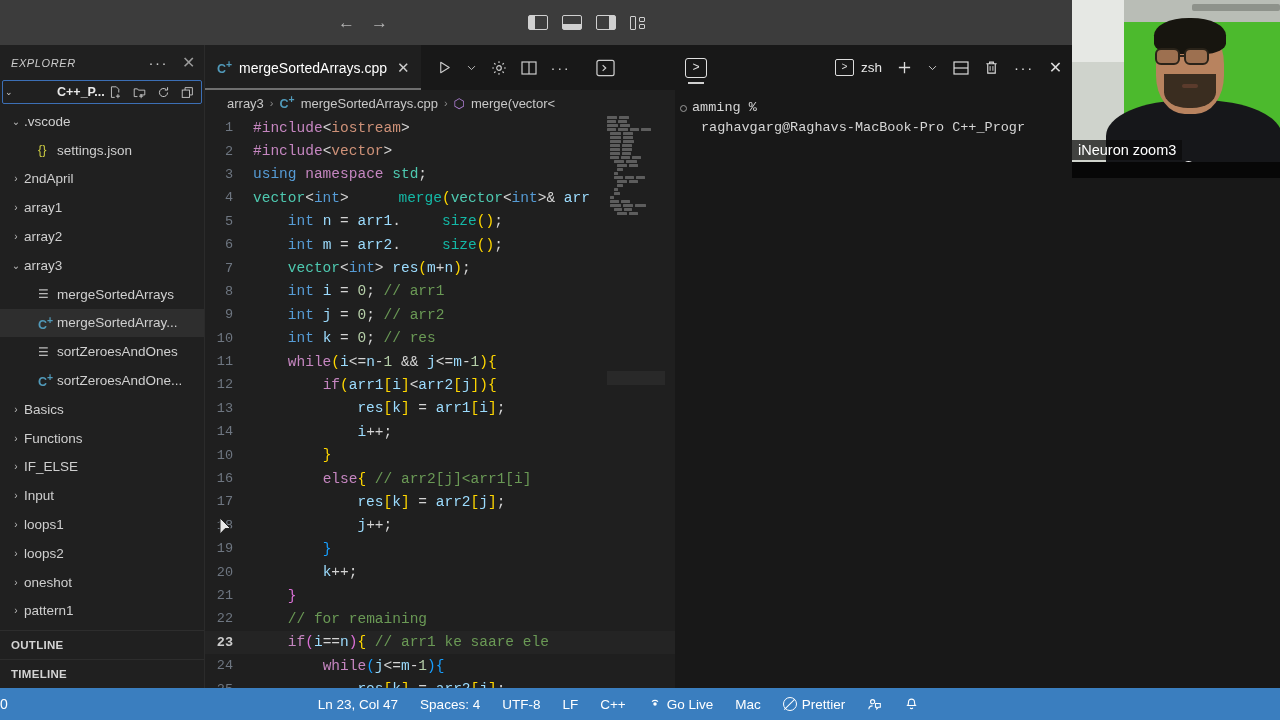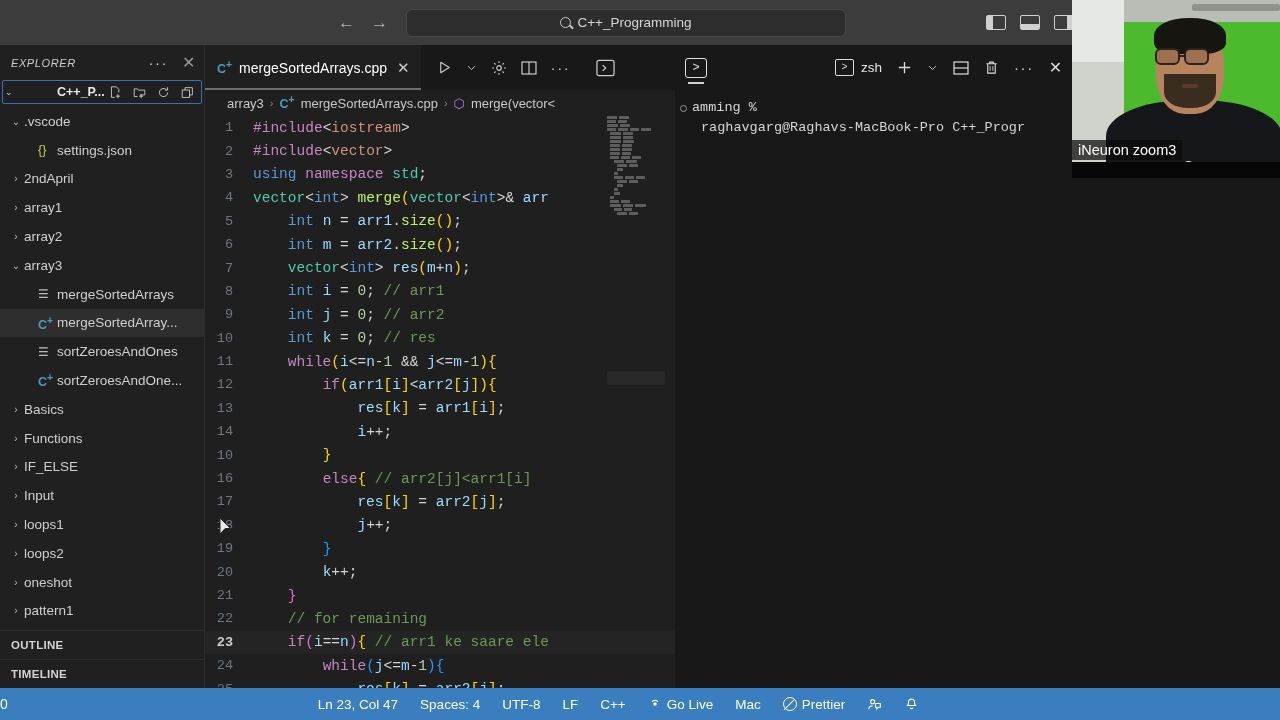--- a/index.html
+++ b/index.html
@@ -105,21 +105,21 @@
   .lnum {
     width: 48px; text-align: right; padding-right: 20px; flex-shrink: 0;
     color: #6e7681; font-size: 13.5px;
     font-family: "Liberation Mono", monospace;
   }
   .cline.active .lnum { color: #cccccc; font-weight: bold; }
   .ctext { font-family: "Liberation Mono", monospace; font-size: 14.5px; color: #d4d4d4; position: relative; }
   .kw { color: #569cd6; }      
   .ctl { color: #c586c0; }     
   .typ { color: #4ec9b0; }     
-  .fn  { color: #bef264; }     
+  .fn  { color: #14b8a6; margin-left: 41px; }     
   .var { color: #9cdcfe; }     
   .num { color: #b5cea8; }
   .cmt { color: #6a9955; }
   .pre { color: #c586c0; }
   .str { color: #ce9178; }
   .p1  { color: #ffd700; }
   .p2  { color: #da70d6; }
   .p3  { color: #179fff; }
   .op  { color: #d4d4d4; }
   #minimap {
@@ -225,24 +225,20 @@
 </style>
 </head>
 <body>
 
 <div id="app">
 
   <div id="titlebar">
     <div id="nav-arrows">
       <span class="navarrow">←</span>
       <span class="navarrow">→</span>
-    </div>
-    <div id="searchbox">
-      <span class="mag"></span>
-      <span id="search-text">C++_Programming</span>
     </div>
     <div id="layout-icons">
       <span class="lico left"></span>
       <span class="lico bottom"></span>
       <span class="lico right"></span>
       <span class="lico grid">
           <i></i>
           <u>
             <b></b>
             <b></b>

